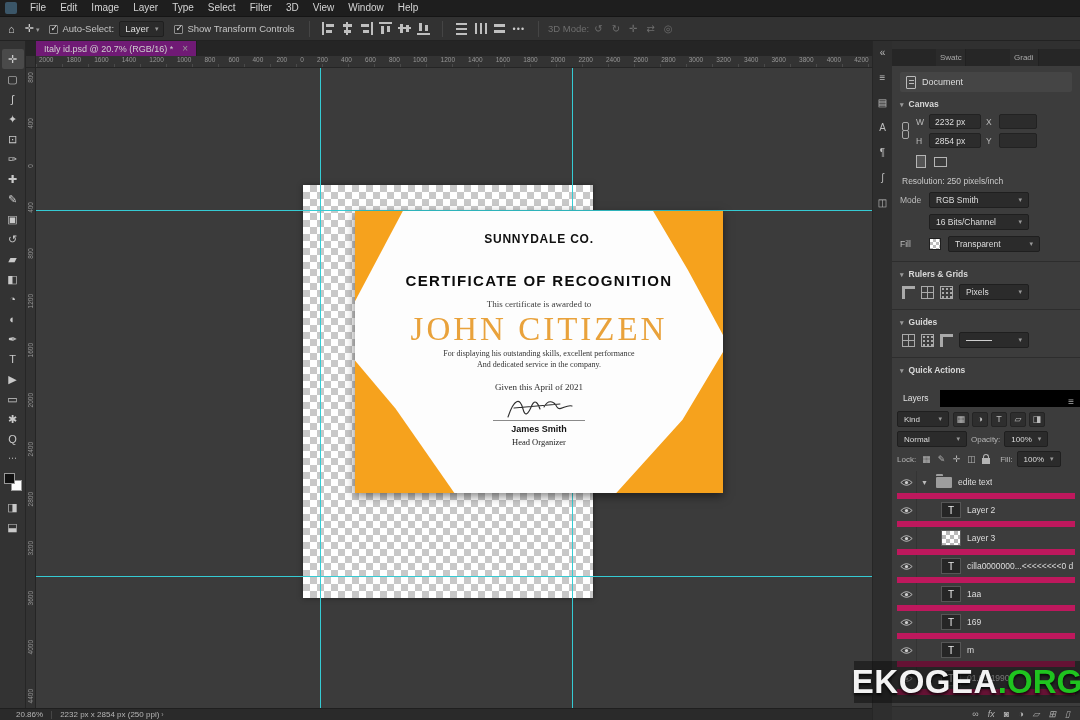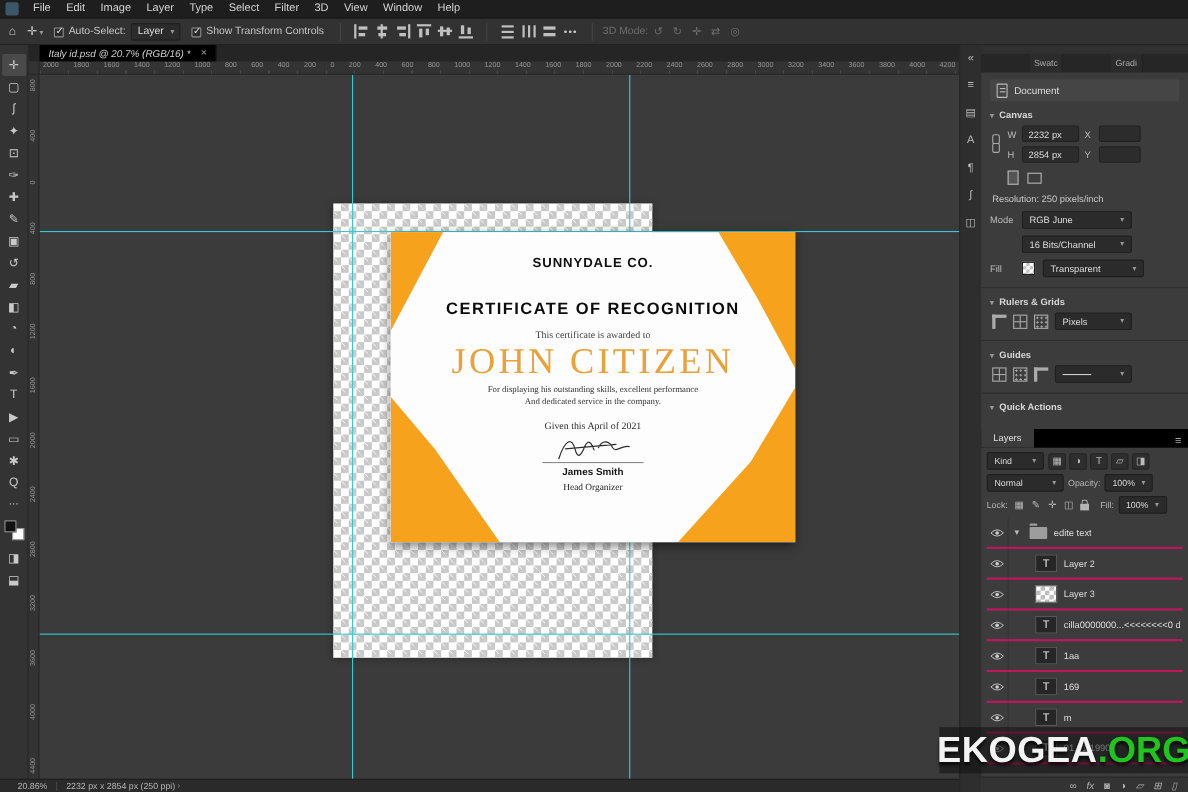--- a/index.html
+++ b/index.html
@@ -31,21 +31,21 @@
   .al-b  { background:linear-gradient(#bfbfbf,#bfbfbf) 0 11px/13px 2px no-repeat, linear-gradient(#bfbfbf,#bfbfbf) 2px 1px/3px 8px no-repeat, linear-gradient(#bfbfbf,#bfbfbf) 8px 3px/3px 6px no-repeat; }
   .d-1 { background:linear-gradient(#bfbfbf,#bfbfbf) 1px 1px/11px 2px no-repeat, linear-gradient(#bfbfbf,#bfbfbf) 1px 6px/11px 2px no-repeat, linear-gradient(#bfbfbf,#bfbfbf) 1px 11px/11px 2px no-repeat; }
   .d-2 { background:linear-gradient(#bfbfbf,#bfbfbf) 1px 1px/2px 11px no-repeat, linear-gradient(#bfbfbf,#bfbfbf) 6px 1px/2px 11px no-repeat, linear-gradient(#bfbfbf,#bfbfbf) 11px 1px/2px 11px no-repeat; }
   .d-3 { background:linear-gradient(#bfbfbf,#bfbfbf) 1px 2px/11px 3px no-repeat, linear-gradient(#bfbfbf,#bfbfbf) 1px 8px/11px 3px no-repeat; }
   .more-dots { color:#c9c9c9; font-size:9px; letter-spacing:1px; margin:0 4px; }
   .dim { color:#6e6e6e !important; }
   .threed { display:flex; align-items:center; gap:9px; font-size:10px; }
 
   
   .tab-bar { position:absolute; left:26px; top:41px; width:846px; height:15px; background:#252525; display:flex; align-items:flex-end; }
-  .doc-tab { height:15px; background:#000000; display:inline-flex; align-items:center; padding:0 8px; margin-left:10px; font-size:9px; color:#cfcfcf; border-right:1px solid #1e1e1e;font-style:italic; }
+  .doc-tab { height:15px; background:#701a75; display:inline-flex; align-items:center; padding:0 8px; margin-left:10px; font-size:9px; color:#cfcfcf; border-right:1px solid #1e1e1e; }
   .doc-tab .close { margin-left:9px; color:#999; font-size:10px; }
 
   
   .toolbar { position:absolute; left:0; top:41px; width:26px; height:667px; background:#333; border-right:1px solid #262626; display:flex; flex-direction:column; align-items:center; padding-top:8px; }
   .tool { width:22px; height:20px; display:flex; align-items:center; justify-content:center; color:#c9c9c9; font-size:11px; cursor:pointer; }
   .tool.active { background:#4a4a4a; border-radius:2px; }
   .tool-dots { color:#c9c9c9; font-size:9px; margin:4px 0; }
   .swatches { position:relative; width:18px; height:18px; margin:6px 0; }
   .swatches .fg { position:absolute; left:0; top:0; width:11px; height:11px; background:#111; border:1px solid #999; z-index:2; }
   .swatches .bg { position:absolute; right:0; bottom:0; width:11px; height:11px; background:#fff; border:1px solid #999; }
@@ -143,21 +143,21 @@
   .layers-tabs .ltab { background:#3c3c3c; height:17px; line-height:17px; padding:0 11px; font-size:8.5px; color:#e0e0e0; }
   .panel-menu { margin-left:auto; color:#aaa; font-size:10px; padding:0 6px; }
   .layers-body { padding:4px 5px 0; font-size:8px; }
   .lrow { display:flex; align-items:center; gap:4px; margin-bottom:4px; }
   .fbtn { width:16px; height:15px; display:flex; align-items:center; justify-content:center; color:#bbb; font-size:9px; background:#2e2e2e; border:1px solid #242424; border-radius:2px; cursor:pointer; }
   .lock-ico { width:13px; height:13px; display:flex; align-items:center; justify-content:center; color:#b5b5b5; font-size:9px; cursor:pointer; }
   .padlock { width:8px; height:6px; background:#b5b5b5; position:relative; margin-top:4px; }
   .padlock::before { content:""; position:absolute; top:-4px; left:1px; width:4px; height:4px; border:1px solid #b5b5b5; border-bottom:none; border-radius:3px 3px 0 0; }
   .llbl { color:#b5b5b5; }
   .layer-list { margin-top:2px; }
-  .layer-row { display:flex; align-items:center; height:28px; border-bottom:2px solid #be185d; cursor:pointer;text-align:right; }
+  .layer-row { display:flex; align-items:center; height:28px; border-bottom:6px solid #be185d; cursor:pointer;text-align:right; }
   .eye-cell { width:20px; align-self:stretch; border-right:1px solid #343434; display:flex; align-items:center; justify-content:center; }
   .row-main { display:flex; align-items:center; padding-left:24px; gap:6px; min-width:0; }
   .layer-row[data-type="group"] .row-main { padding-left:4px; }
   .grp-caret { display:none; color:#bbb; font-size:7px; }
   .layer-row[data-type="group"] .grp-caret { display:inline; }
   .thumb { width:20px; height:16px; flex:0 0 auto; background:#262626; border:1px solid #565656; display:flex; align-items:center; justify-content:center; }
   .layer-row[data-type="text"] .thumb::after { content:"T"; color:#e8e8e8; font-size:10px; }
   .layer-row[data-type="pixel"] .thumb { background-color:#fff; background-image:linear-gradient(45deg,#b9b9b9 25%,transparent 25%,transparent 75%,#b9b9b9 75%),linear-gradient(45deg,#b9b9b9 25%,transparent 25%,transparent 75%,#b9b9b9 75%); background-size:8px 8px; background-position:0 0,4px 4px; }
   .layer-row[data-type="group"] .thumb { width:16px; height:11px; background:#9d9d9d; border:none; border-radius:1px; position:relative; margin-left:2px; }
   .layer-row[data-type="group"] .thumb::before { content:""; position:absolute; top:-3px; left:0; width:7px; height:2px; background:#9d9d9d; border-radius:1px 1px 0 0; }
@@ -404,21 +404,21 @@
           </div>
         </div>
       </div>
       <div class="orient-row">
         <span class="orient-p"></span>
         <span class="orient-l"></span>
       </div>
       <div class="res-text">Resolution: 250 pixels/inch</div>
       <div class="prop-row">
         <span class="plbl">Mode</span>
-        <span class="dd w100">RGB June</span>
+        <span class="dd w100">RGB Smith</span>
       </div>
       <div class="prop-row">
         <span class="dd w100 indent30">16 Bits/Channel</span>
       </div>
       <div class="prop-row">
         <span class="plbl">Fill</span>
         <span class="mini-checker"></span>
         <span class="dd w92">Transparent</span>
       </div>
 

